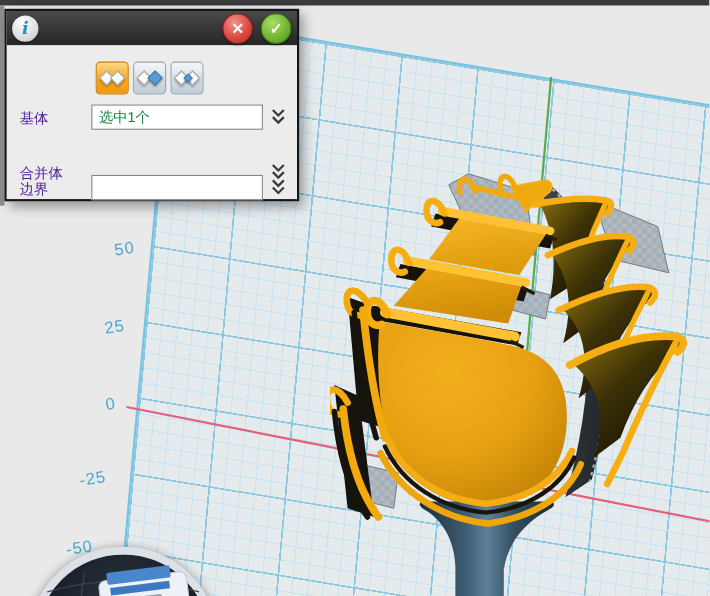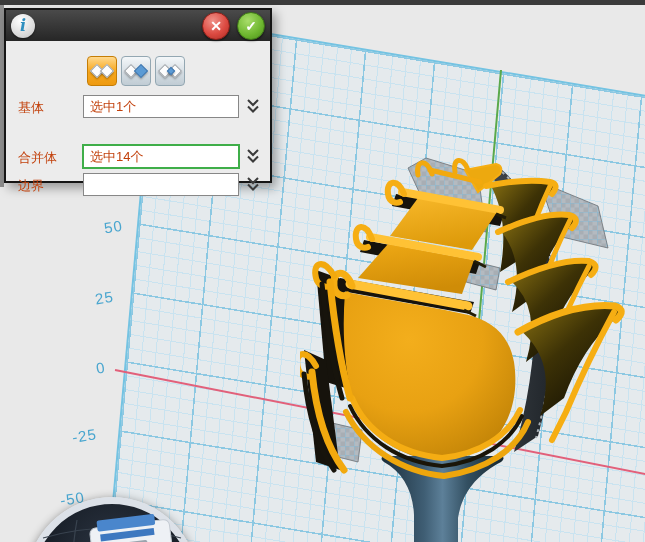--- a/index.html
+++ b/index.html
@@ -92,26 +92,26 @@
   .op{width:30px;height:30px;border-radius:4px;position:relative;box-sizing:border-box;cursor:pointer;}
   .op.gray{background:linear-gradient(#f4f7f9,#d6dee4 55%,#c0ccd4);border:1px solid #93a7b2;}
   .op.orange{background:linear-gradient(#ffd98e,#f7a81f 50%,#ee9a10);border:1px solid #c57d05;}
   .dia{position:absolute;width:10px;height:10px;transform:rotate(45deg);box-sizing:border-box;}
   .dia.w{background:#fdfdfd;border:1px solid #9aa0a6;box-shadow:1px 1px 2px rgba(0,0,0,.3);}
   .dia.b{background:#5b9bd5;border:1px solid #4679ad;box-shadow:1px 1px 2px rgba(0,0,0,.3);}
   .dia.small{width:6px;height:6px;}
   .p1{left:4px;top:9px}.p2{left:14px;top:9px}.p3{left:12px;top:11px}
 
   .frow{position:absolute;left:0;width:100%;height:24px;}
-  .frow.r0{top:85px}.frow.r1{top:135px}.frow.r2{top:163px}
-  .flabel{position:absolute;left:12px;top:4px;font-size:13px;color:#c2410c;}
+  .frow.r0{top:85px}.frow.r1{top:135px}.frow.r2{top:149px}
+  .flabel{position:absolute;left:12px;top:4px;font-size:13px;color:#4c1d95;}
   .finput{
     position:absolute;left:77px;top:0;width:142px;height:21px;
     background:#fff;border:1px solid #878787;
-    font-size:13px;line-height:21px;padding:0 6px;color:#c2410c;
+    font-size:13px;line-height:21px;padding:0 6px;color:#15803d;
     white-space:nowrap;overflow:hidden;
   }
   .finput.active{border:2px solid #3fae49;left:76px;top:-1px;}
   .chev{position:absolute;left:240px;top:3px;width:14px;height:17px;cursor:pointer;}
 </style>
 </head>
 <body>
 
 <div class="screen">
 
@@ -296,21 +296,20 @@
     <div class="frow r0">
       <div class="flabel">基体</div>
       <div class="finput">选中1个</div>
       <svg class="chev" viewBox="0 0 14 17">
         <path d="M2 2 L7 7 L12 2 M2 8.5 L7 13.5 L12 8.5" stroke="#3a3a3a" stroke-width="2" fill="none"></path>
       </svg>
     </div>
 
     <div class="frow r1">
       <div class="flabel">合并体</div>
-      <div class="finput active">选中14个</div>
       <svg class="chev" viewBox="0 0 14 17">
         <path d="M2 2 L7 7 L12 2 M2 8.5 L7 13.5 L12 8.5" stroke="#3a3a3a" stroke-width="2" fill="none"></path>
       </svg>
     </div>
 
     <div class="frow r2">
       <div class="flabel">边界</div>
       <div class="finput"></div>
       <svg class="chev" viewBox="0 0 14 17">
         <path d="M2 2 L7 7 L12 2 M2 8.5 L7 13.5 L12 8.5" stroke="#3a3a3a" stroke-width="2" fill="none"></path>

